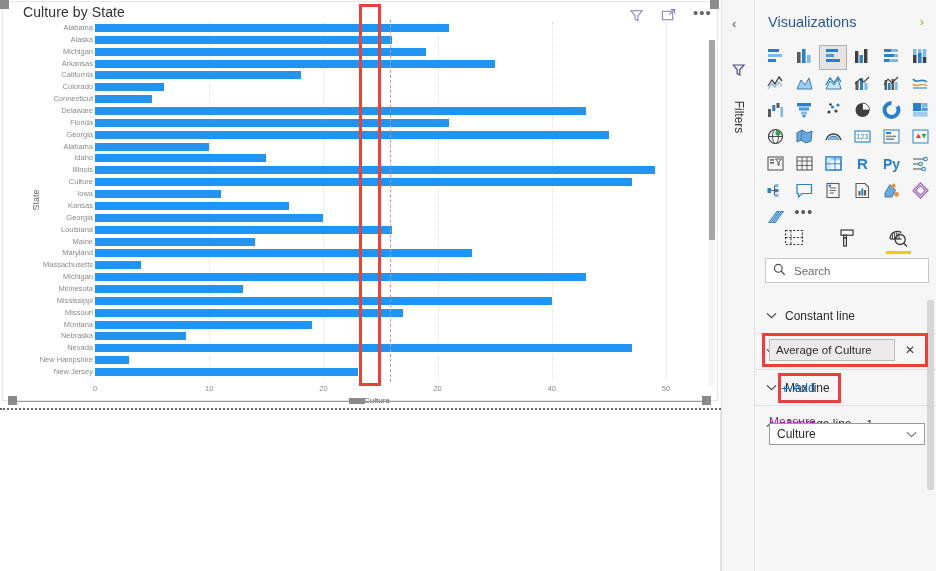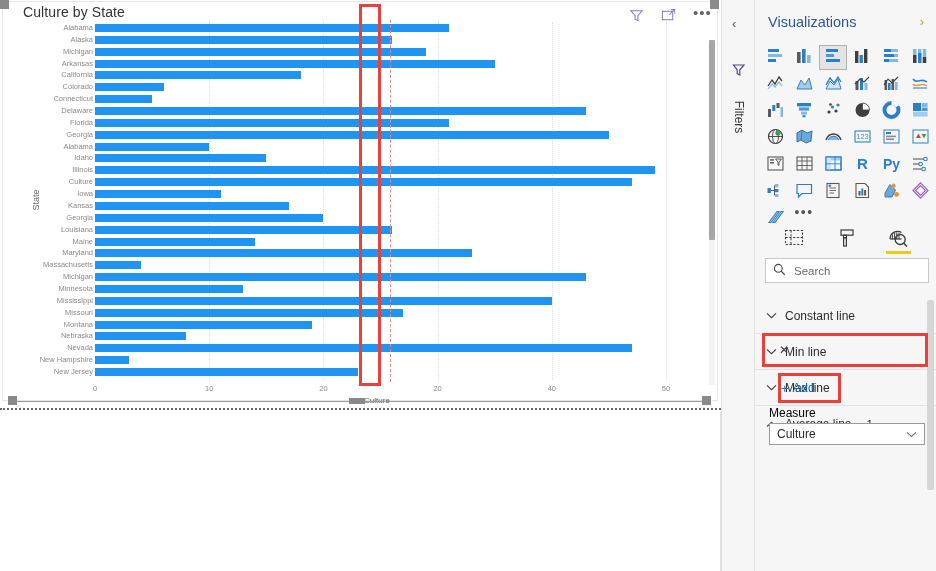--- a/index.html
+++ b/index.html
@@ -182,21 +182,21 @@
   #chip-x {
     margin-left: 10px; font-size: 12px; color: #3a3a3a; cursor: pointer;
   }
   #add-btn {
     position: absolute; left: 26px; top: 378px; width: 56px; height: 20px;
     display: flex; align-items: center; gap: 4px; cursor: pointer;
   }
   .add-plus { color: #0f6cbd; font-size: 13px; line-height: 13px; }
   .add-text { color: #0f6cbd; font-size: 12.5px; }
   #measure-label {
-    position: absolute; left: 14px; top: 406px; font-size: 12px; color: #000000;
+    position: absolute; left: 14px; top: 415px; font-size: 12px; color: #a21caf;
   }
   #measure-select {
     position: absolute; left: 14px; top: 423px; width: 156px; height: 22px;
     background: #fff; border: 1px solid #9a9a9a; display: flex; align-items: center;
     justify-content: space-between; padding: 0 7px; font-size: 12px; color: #2b2b2b; cursor: pointer;
   }
   .sel-chev { color: #666; font-size: 10px; }
 
   #pane-scroll {
     position: absolute; right: 2px; top: 300px; width: 7px; height: 190px;
@@ -690,20 +690,21 @@
           <svg width="11" height="7" viewBox="0 0 11 7">
               <path d="M1 5.6 L5.5 1.4 L10 5.6" fill="none" stroke="#444" stroke-width="1.2"></path>
             </svg>
         </span>
         <span class="acc-label">Average line</span>
         <span class="acc-count">1</span>
       </div>
     </div>
 
     <div id="chip-row">
+      <div id="chip">Average of Culture</div>
       <span id="chip-x">✕</span>
     </div>
 
     <div id="add-btn">
       <span class="add-plus">+</span>
       <span class="add-text">Add</span>
     </div>
 
     <div id="measure-label">Measure</div>
     <div id="measure-select">

